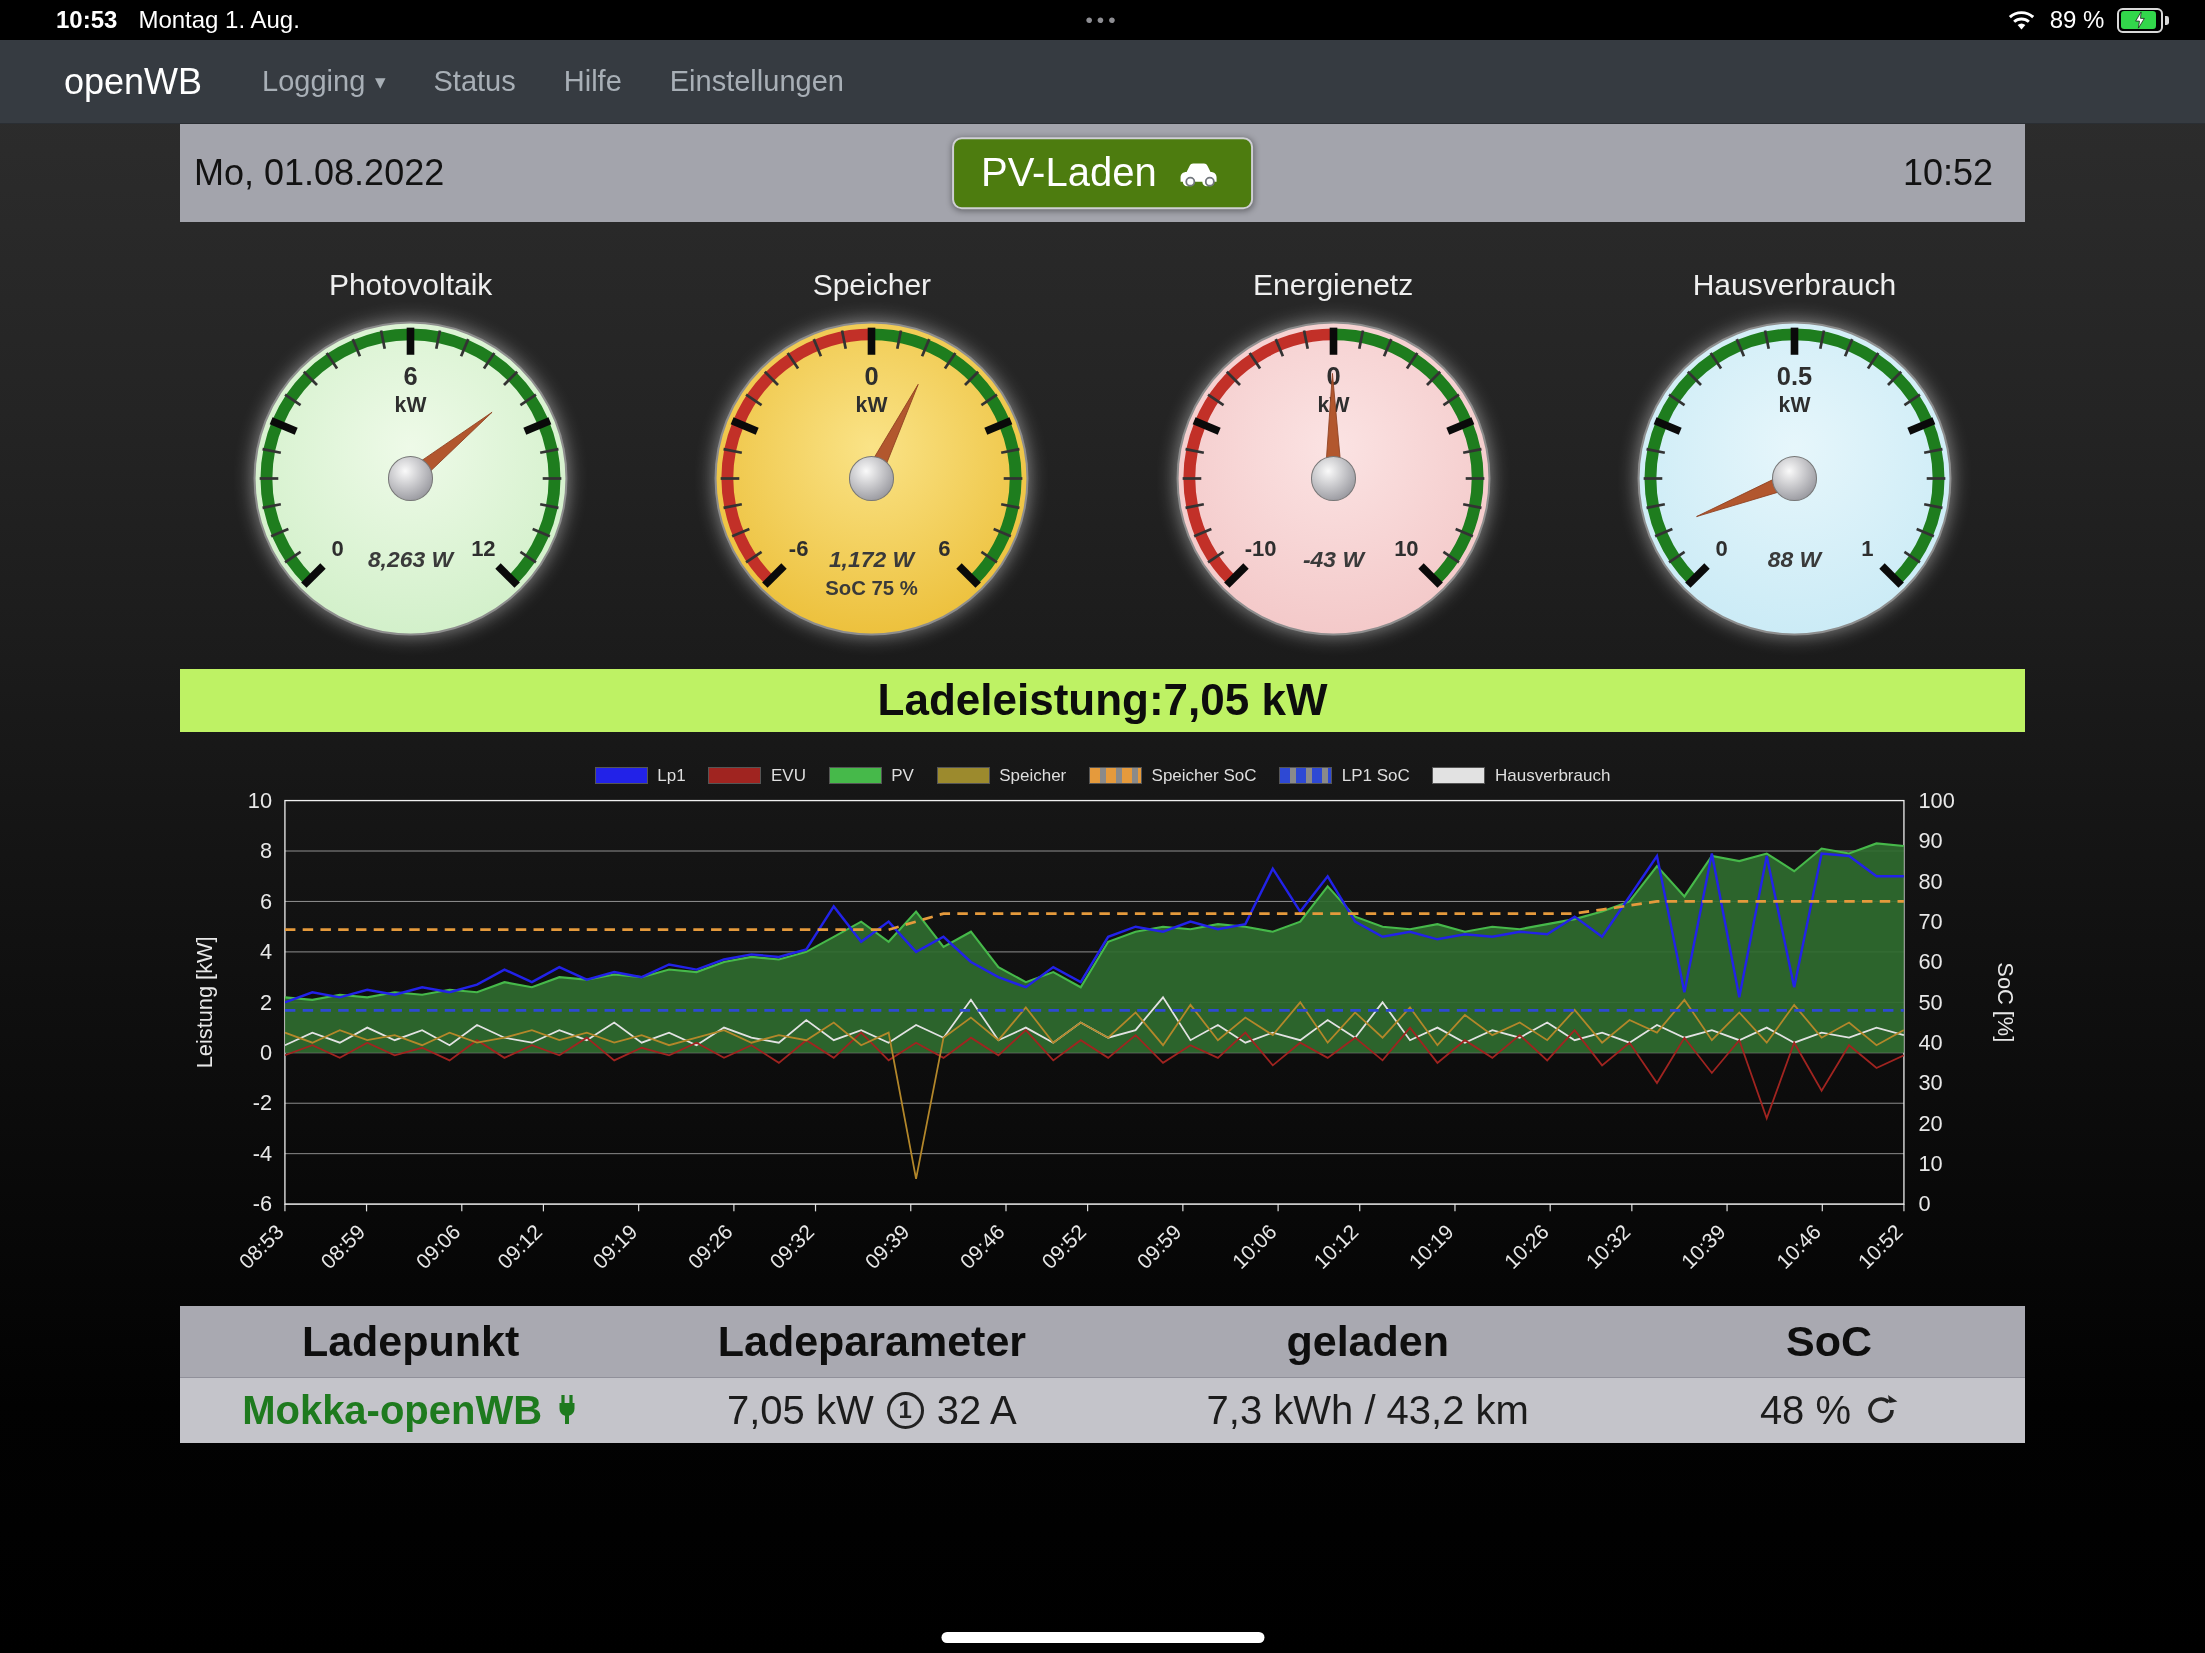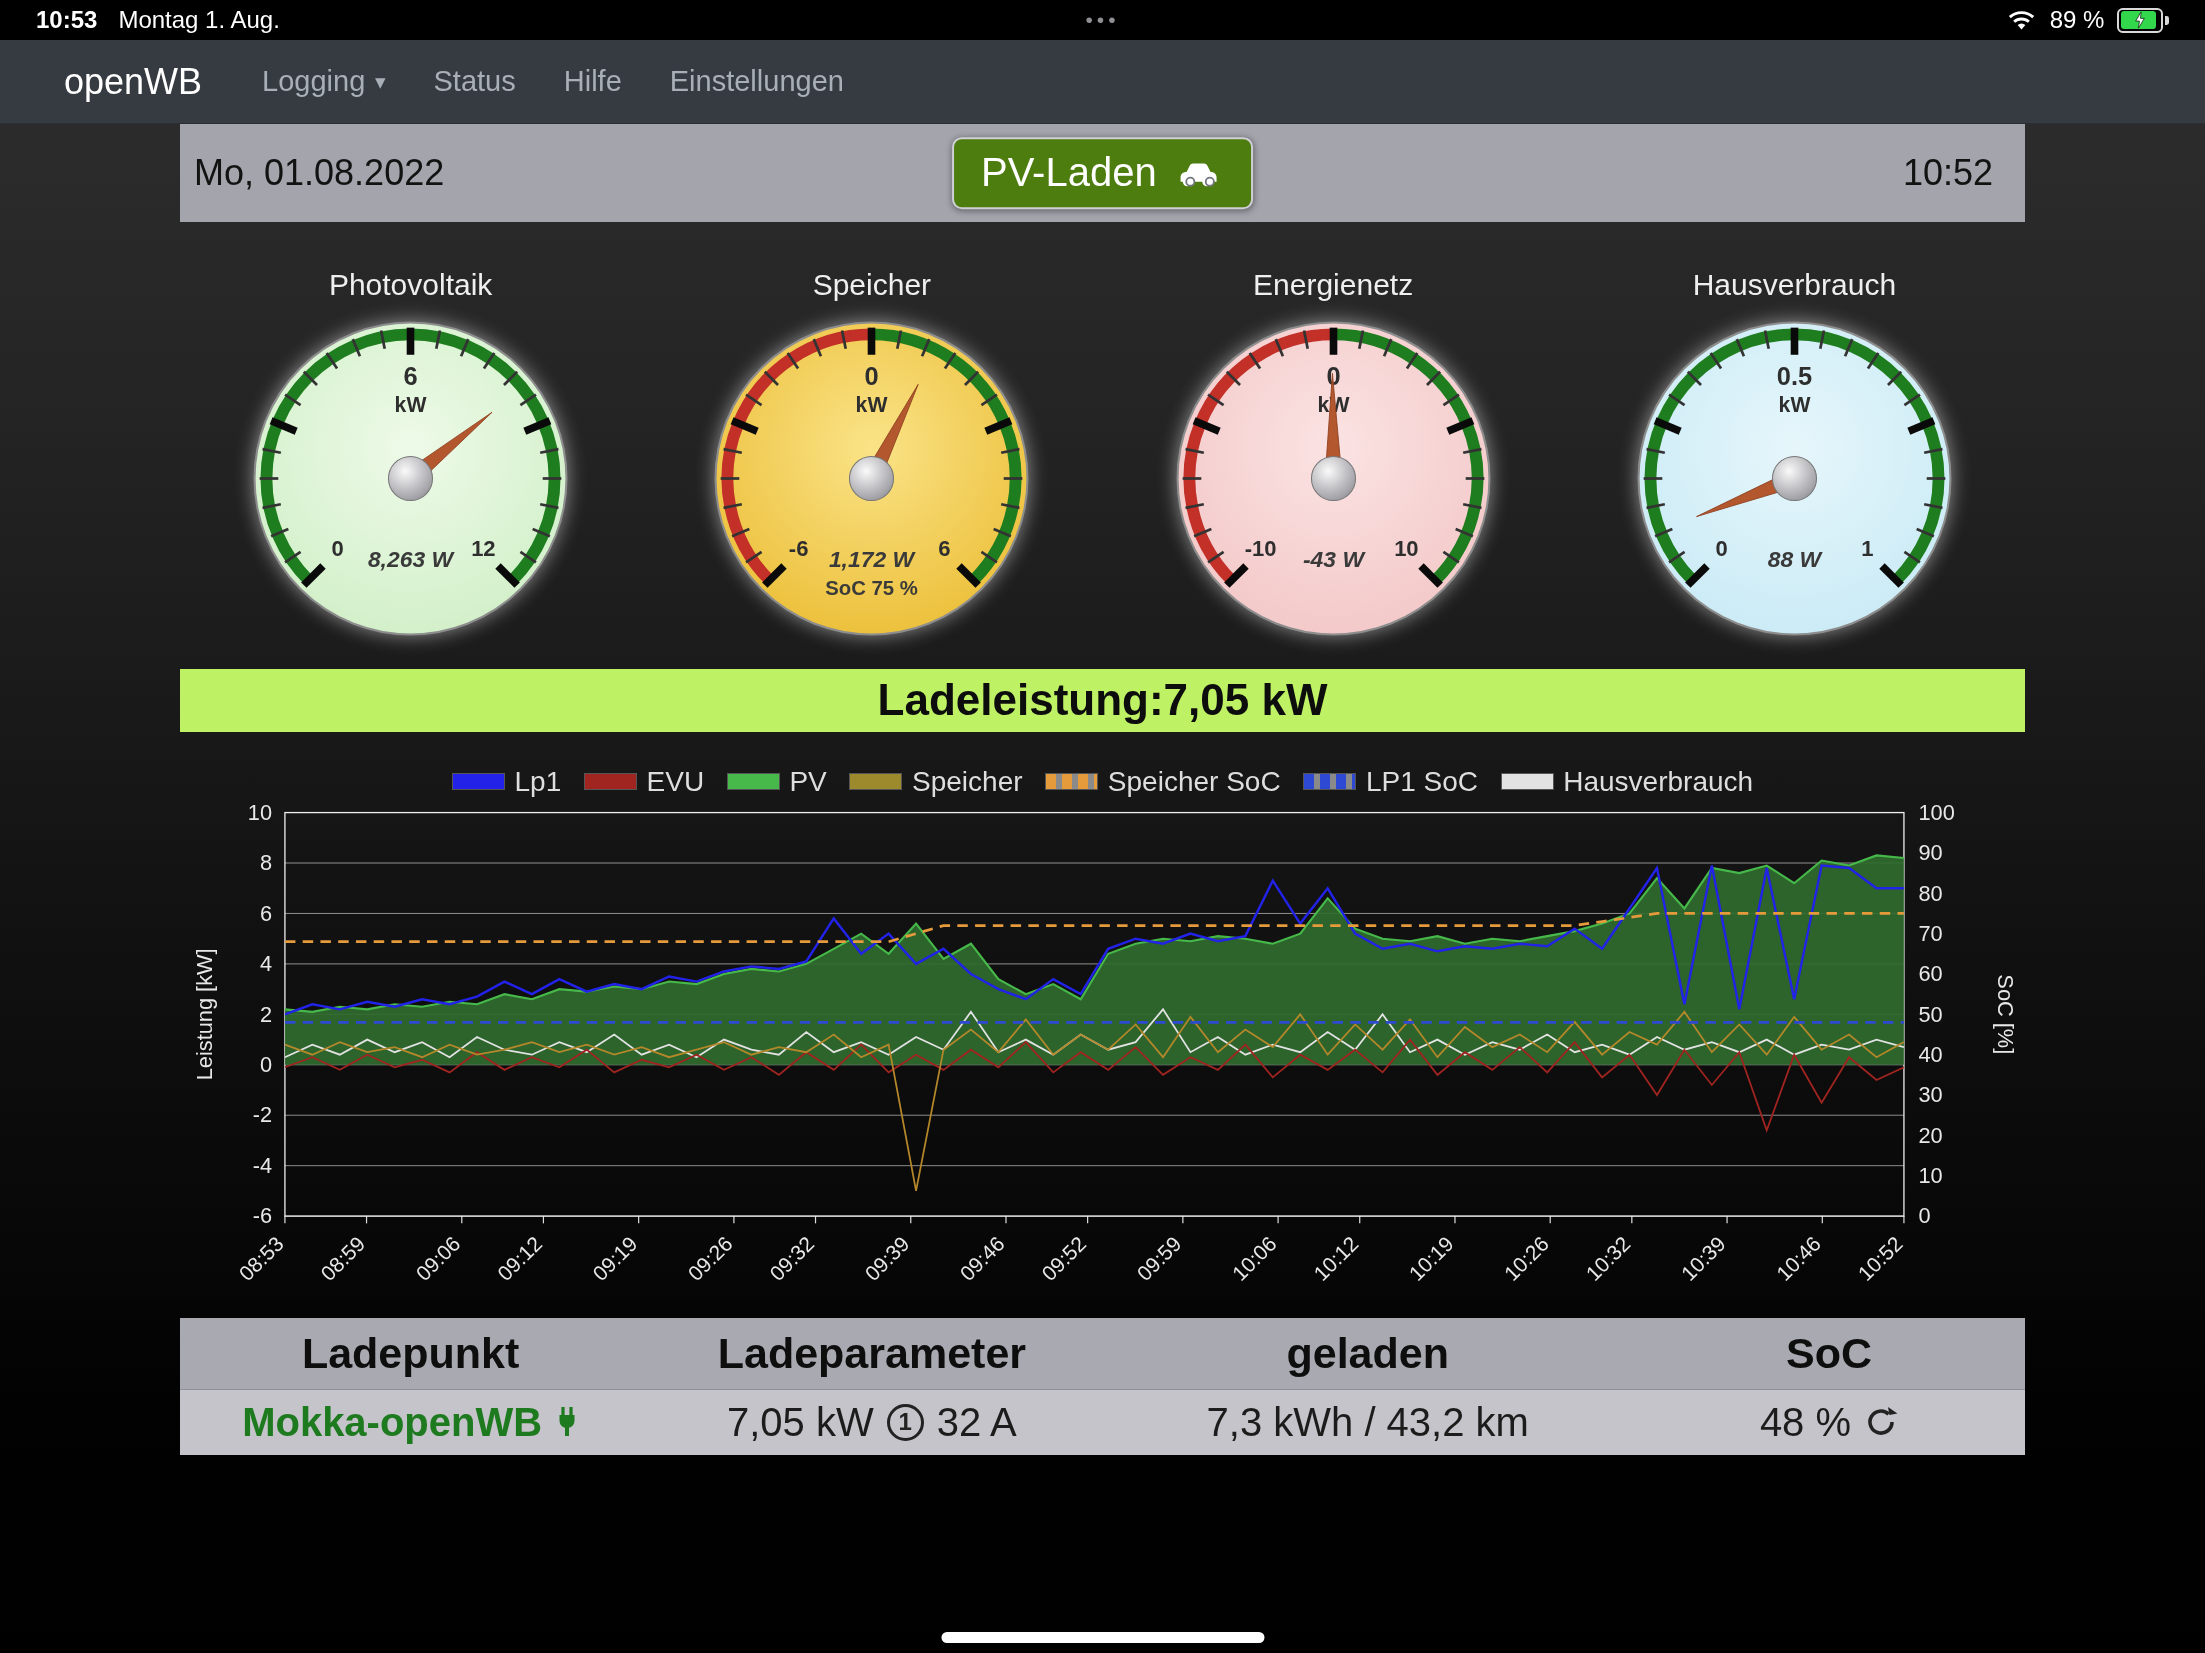--- a/index.html
+++ b/index.html
@@ -5,21 +5,21 @@
   html,body{margin:0;padding:0;}
   body{
     width:2205px;height:1653px;position:relative;overflow:hidden;
     background:linear-gradient(180deg,#2f2f2f 0%,#242424 25%,#121212 55%,#020202 85%,#000 100%);
     font-family:"Liberation Sans","DejaVu Sans",sans-serif;
     -webkit-font-smoothing:antialiased;
   }
   
   .status-bar{position:absolute;top:0;left:0;width:2205px;height:40px;background:#000;color:#fff;
     display:flex;align-items:center;justify-content:space-between;padding:0 36px;box-sizing:border-box;font-size:24px;}
-  .sb-left{display:flex;gap:21px;align-items:center;}
+  .sb-left{display:flex;gap:21px;align-items:center;margin-left:20px;}
   .sb-time{font-weight:bold;}
   .sb-center{position:absolute;left:50%;transform:translateX(-50%);color:#8e8e93;font-size:21px;letter-spacing:4px;}
   .sb-right{display:flex;align-items:center;gap:13px;}
   .battery{display:inline-flex;align-items:center;}
   .battery-body{position:relative;width:42px;height:21px;border:2px solid rgba(255,255,255,.85);border-radius:5.7px;}
   .battery-level{position:absolute;top:1.6px;bottom:1.6px;left:1.6px;width:84%;background:#32d74b;border-radius:3.2px;}
   .battery-bolt{position:absolute;left:50%;top:50%;transform:translate(-50%,-50%);width:13px;height:18px;}
   .battery-cap{width:4px;height:9px;background:rgba(255,255,255,.85);border-radius:0 2.4px 2.4px 0;margin-left:1.6px;}
   
   .navbar{position:absolute;top:40px;left:0;width:2205px;height:84px;background:#363b41;
@@ -41,21 +41,21 @@
   .gauge-col{text-align:center;}
   .gauge-title{color:#efefef;font-size:30px;margin-bottom:6.5px;}
   .gauge-svg{width:339px;height:339px;filter:drop-shadow(0 0 9.7px rgba(255,255,255,.5));}
   
   .power-bar{margin-top:18px;height:63px;background:#bef264;color:#0d0d0d;font-size:44px;font-weight:bold;
     display:flex;align-items:center;justify-content:center;}
   
   .legend{display:flex;justify-content:center;align-items:center;gap:22.6px;margin:34px 0 3.2px 0;}
   .legend-item{display:flex;align-items:center;gap:9.7px;}
   .legend-swatch{width:53px;height:17px;border:0.8px solid #555;box-sizing:border-box;}
-  .legend-label{color:#dedede;font-size:28px;}
+  .legend-label{color:#dedede;font-size:17px;}
   #chart-svg{display:block;width:1845px;height:509px;}
   
   .lp-table{margin-top:8px;}
   .lp-head,.lp-row{display:grid;grid-template-columns:1fr 1fr 1.15fr 0.85fr;align-items:center;text-align:center;}
   .lp-head{background:#a9a9b1;height:71px;font-size:43px;font-weight:bold;color:#0e0e0e;}
   .lp-row{background:#c4c4ca;height:65px;font-size:40px;color:#1c1c1c;border-top:1.6px solid #90909a;}
   .lp-name{color:#1e7a1e;font-weight:bold;display:flex;align-items:center;justify-content:center;gap:13px;}
   .lp-params,.lp-soc{display:flex;align-items:center;justify-content:center;gap:13px;}
   .circle-one{display:inline-flex;align-items:center;justify-content:center;width:37px;height:37px;
     border:3.2px solid #222;border-radius:50%;font-size:24px;font-weight:bold;color:#222;box-sizing:border-box;}

